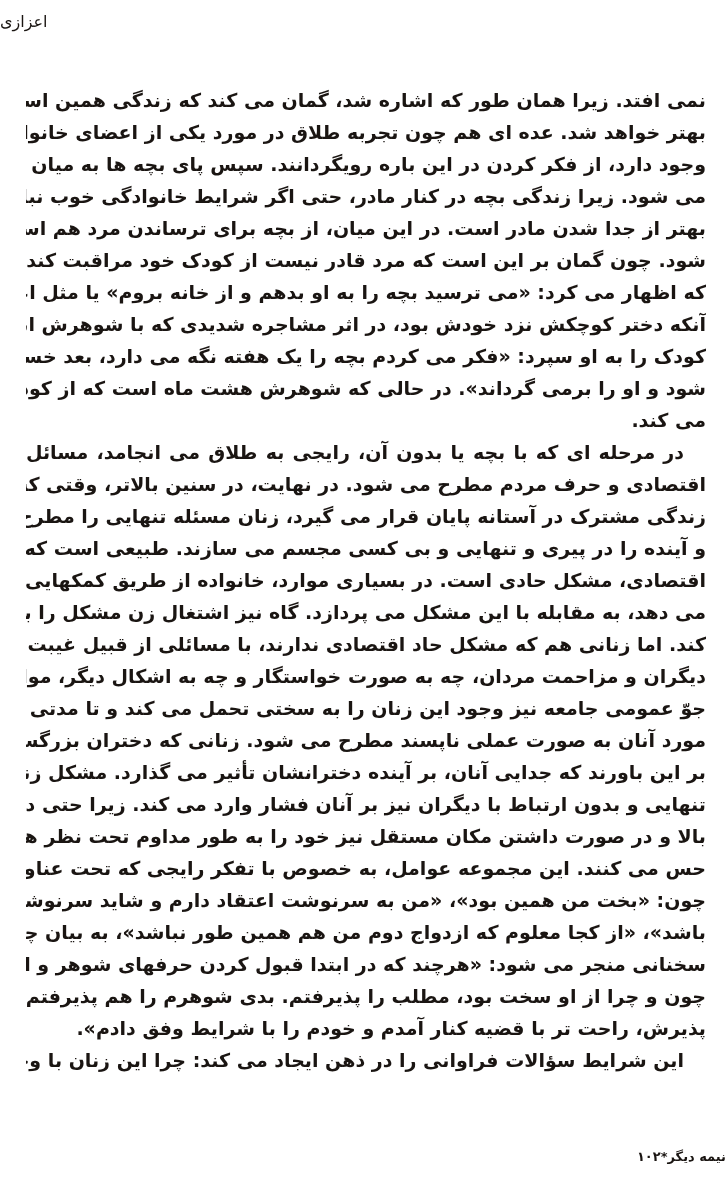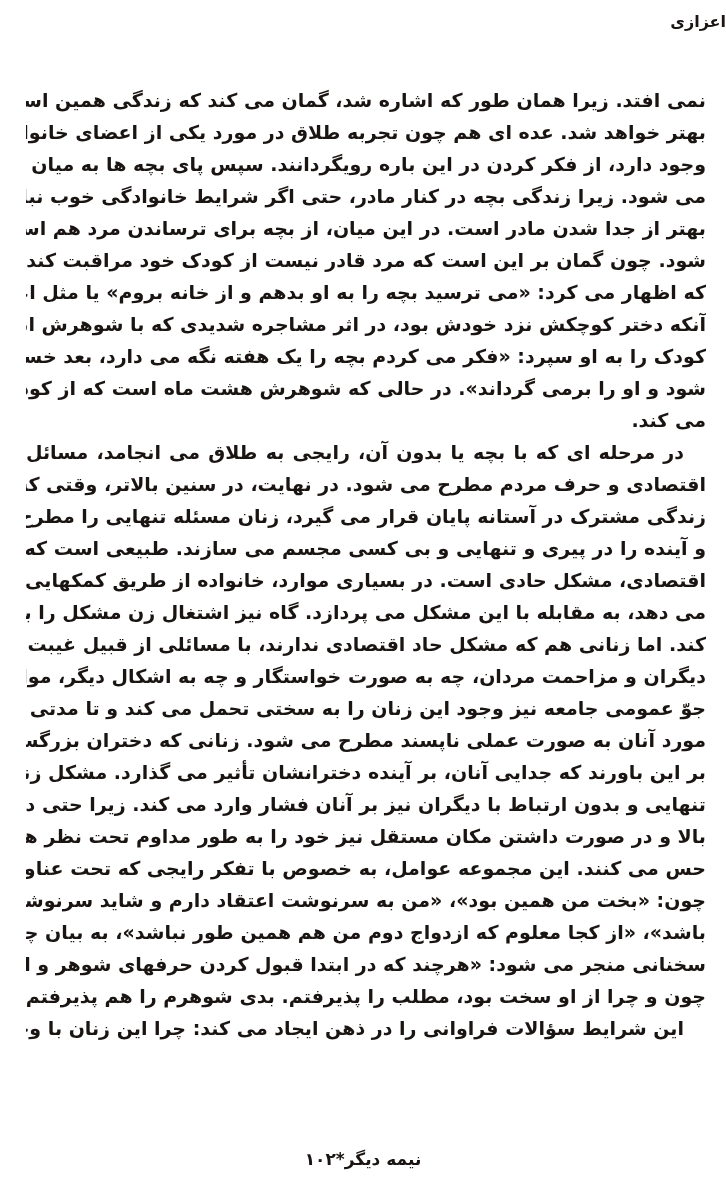--- a/index.html
+++ b/index.html
@@ -15,24 +15,23 @@
     overflow: hidden;
     direction: rtl;
     font-family: "DejaVu Sans", sans-serif;
     color: #1a1512;
   }
   .running-head {
     position: absolute;
     top: 12px;
     left: 0;
     right: 0;
-    text-align: right;
+    text-align: left;
     font-size: 16px;
-    font-weight: 700;
-    margin-left: 24px;
+    font-weight: 400;
   }
   .textblock {
     position: absolute;
     top: 84px;
     right: 20px;
     left: 26px;
   }
   .para {
     margin: 0;
     padding: 0;
@@ -53,22 +52,22 @@
     text-align-last: right;
   }
   .line.indent {
     padding-right: 22px;
   }
   .page-footer {
     position: absolute;
     top: 1149px;
     left: 0;
     right: 0;
-    text-align: center;
-    font-size: 17px;
+    text-align: right;
+    font-size: 13px;
     font-weight: 700;
   }
 </style>
 </head>
 <body>
 
 <div class="page">
 
   <div class="running-head">اعزازی</div>
 
@@ -100,20 +99,21 @@
       <div class="line">جوّ عمومی جامعه نیز وجود این زنان را به سختی تحمل می کند و تا مدتی طلاق در</div>
       <div class="line">مورد آنان به صورت عملی ناپسند مطرح می شود. زنانی که دختران بزرگسال دارند،</div>
       <div class="line">بر این باورند که جدایی آنان، بر آینده دخترانشان تأثیر می گذارد. مشکل زندگی در</div>
       <div class="line">تنهایی و بدون ارتباط با دیگران نیز بر آنان فشار وارد می کند. زیرا حتی در سنین</div>
       <div class="line">بالا و در صورت داشتن مکان مستقل نیز خود را به طور مداوم تحت نظر همسایگان</div>
       <div class="line">حس می کنند. این مجموعه عوامل، به خصوص با تفکر رایجی که تحت عناوینی</div>
       <div class="line">چون: «بخت من همین بود»، «من به سرنوشت اعتقاد دارم و شاید سرنوشت من این</div>
       <div class="line">باشد»، «از کجا معلوم که ازدواج دوم من هم همین طور نباشد»، به بیان چنین</div>
       <div class="line">سخنانی منجر می شود: «هرچند که در ابتدا قبول کردن حرفهای شوهر و اطاعت بی</div>
       <div class="line">چون و چرا از او سخت بود، مطلب را پذیرفتم. بدی شوهرم را هم پذیرفتم و در اثر این</div>
+      <div class="line end">پذیرش، راحت تر با قضیه کنار آمدم و خودم را با شرایط وفق دادم».</div>
     </div>
 
     <div class="para">
       <div class="line indent">این شرایط سؤالات فراوانی را در ذهن ایجاد می کند: چرا این زنان با وجود</div>
     </div>
 
   </div>
 
   <div class="page-footer">نیمه دیگر*۱۰۲</div>
 

